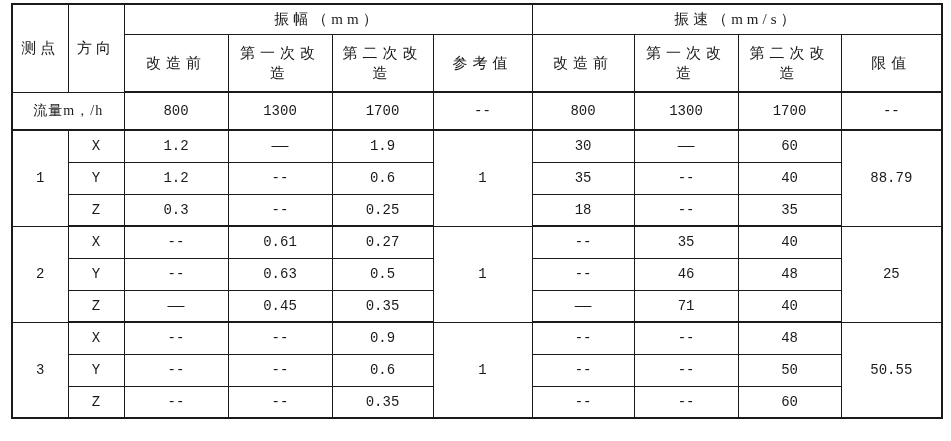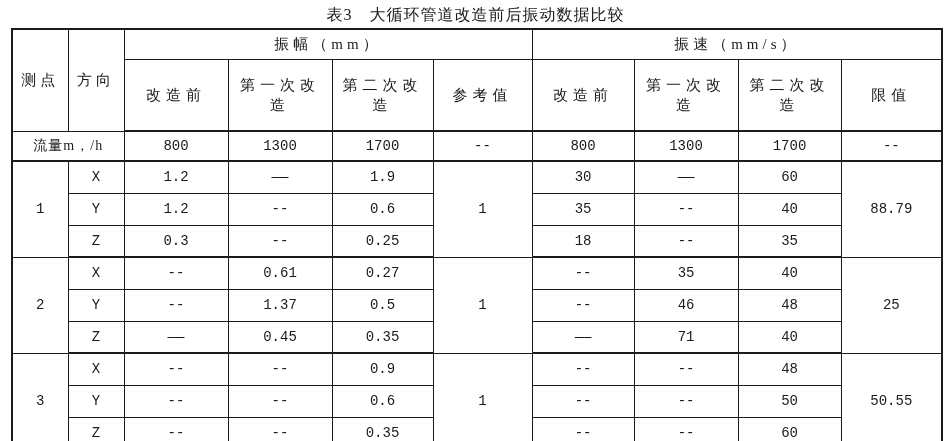--- a/index.html
+++ b/index.html
@@ -43,40 +43,39 @@
   }
   table.vib th {
     font-size: 15px;
     letter-spacing: 4px;
   }
   table.vib th.sub {
     letter-spacing: 5px;
     line-height: 20px;
   }
   tr.hdr1 { height: 30px; }
-  tr.hdr2 { height: 72px; padding-left: 28px; }
-  tr.flow { height: 30px; }
+  tr.hdr2 { height: 58px; padding-left: 28px; }
+  tr.flow { height: 38px; }
   tr.datarow { height: 32px; }
   
   tr.sec-end th, tr.sec-end td, .sec-end { border-bottom-width: 2px; }
   td.num {
     font-family: "Liberation Mono", "DejaVu Sans Mono", monospace;
     font-size: 14px;
   }
   td.flow-label {
     font-size: 15px;
     letter-spacing: 1px;
   }
 </style>
 </head>
 <body>
 
 <div class="page">
 
-  <div class="title">表3　大循环管道改造前后振动数据比较</div>
 
   <table class="vib">
     <colgroup>
       <col style="width:56px">
         <col style="width:56px">
       <col style="width:104px">
         <col style="width:104px">
         <col style="width:101px">
         <col style="width:99px">
       <col style="width:102px">
@@ -153,21 +152,21 @@
         <td class="num">0.27</td>
         <td rowspan="3" class="num sec-end">1</td>
         <td class="num">--</td>
         <td class="num">35</td>
         <td class="num">40</td>
         <td rowspan="3" class="num sec-end">25</td>
       </tr>
       <tr class="datarow">
         <td class="num">Y</td>
         <td class="num">--</td>
-        <td class="num">1.37</td>
+        <td class="num">0.63</td>
         <td class="num">0.5</td>
         <td class="num">--</td>
         <td class="num">46</td>
         <td class="num">48</td>
       </tr>
       <tr class="datarow sec-end">
         <td class="num">Z</td>
         <td class="num">——</td>
         <td class="num">0.45</td>
         <td class="num">0.35</td>

